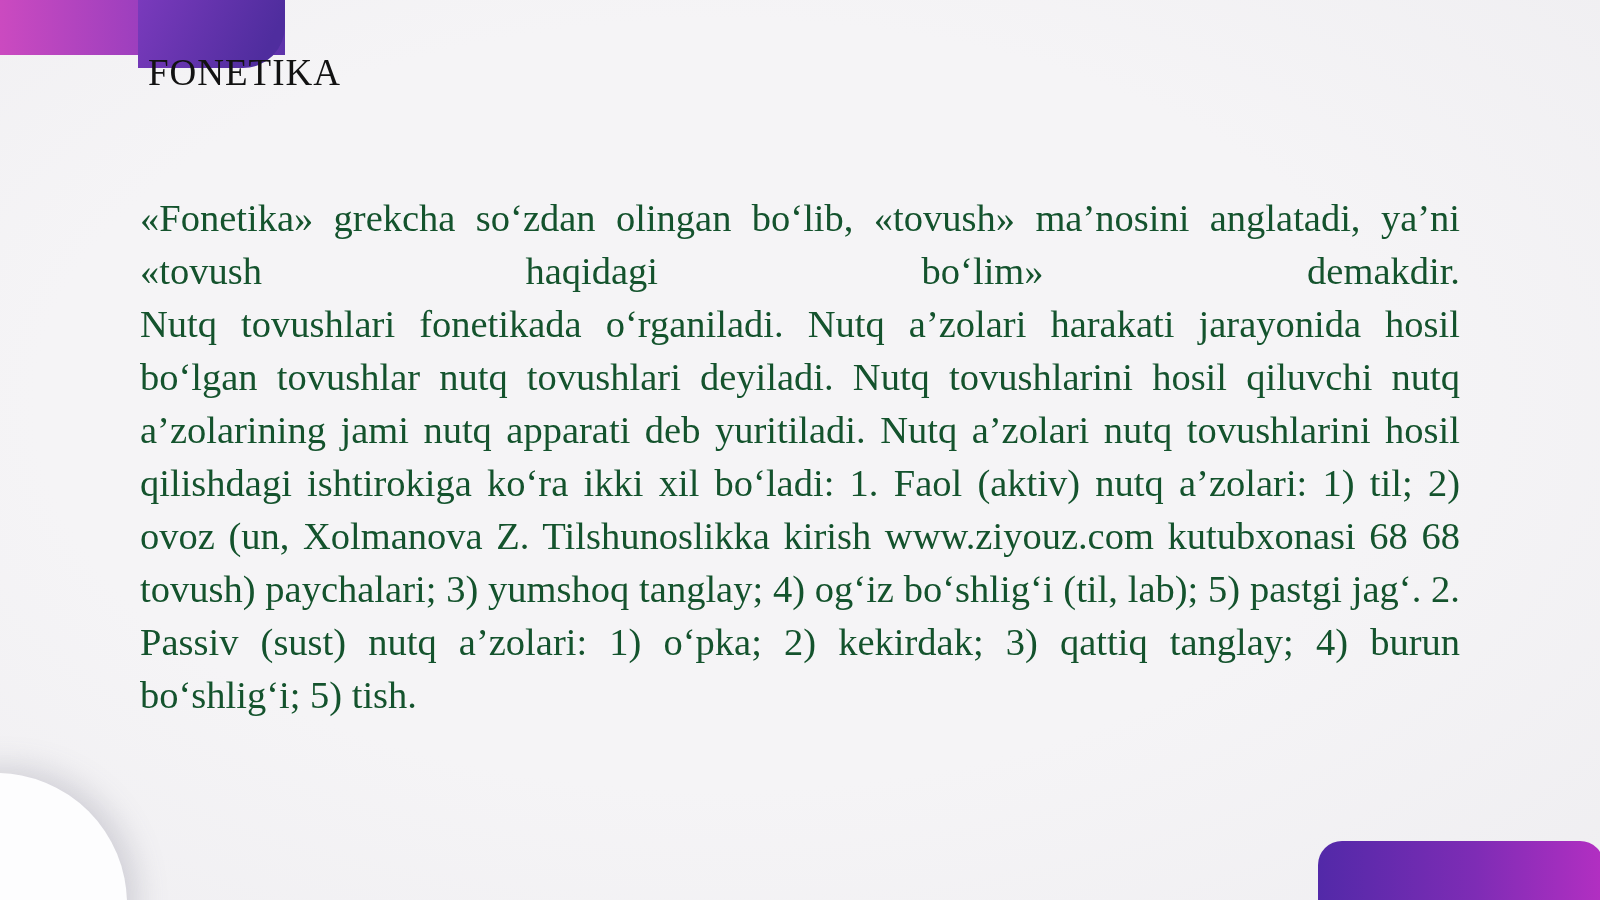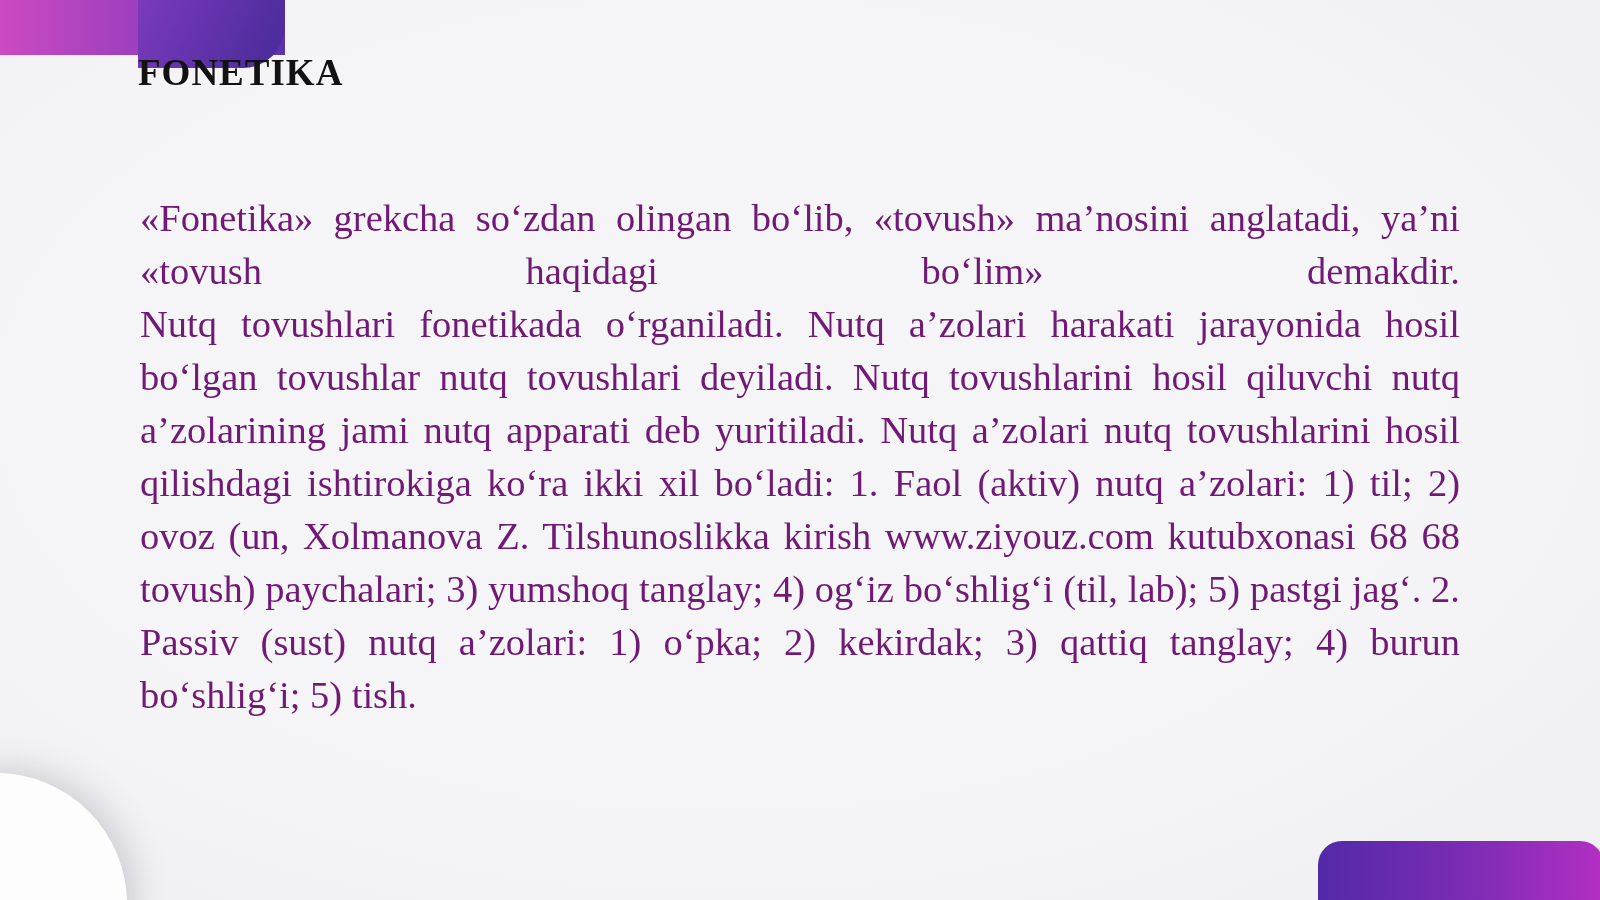--- a/index.html
+++ b/index.html
@@ -45,35 +45,35 @@
     left: -135px; top: 773px;
     width: 262px; height: 262px;
     border-radius: 50%;
     background: #fdfdfe;
     box-shadow: 10px -6px 30px rgba(110, 110, 130, 0.25);
   }
 
   
   .slide-title {
     position: absolute;
-    left: 138px; top: 26px;
+    left: 148px; top: 26px;
     z-index: 5;
     font-size: 37px;
-    font-weight: bold;
+    font-weight: normal;
     letter-spacing: 1px;
     color: #121212;
   }
 
   
   .slide-body {
     position: absolute;
     left: 140px; top: 192px;
     width: 1320px;
     z-index: 4;
-    color: #701a75;
+    color: #14532d;
     font-size: 38.5px;
     line-height: 53px;
   }
   .slide-body p {
     margin: 0;
     text-align: justify;
     text-justify: inter-word;
   }
   .slide-body p.stretch-last {
     text-align-last: justify;

